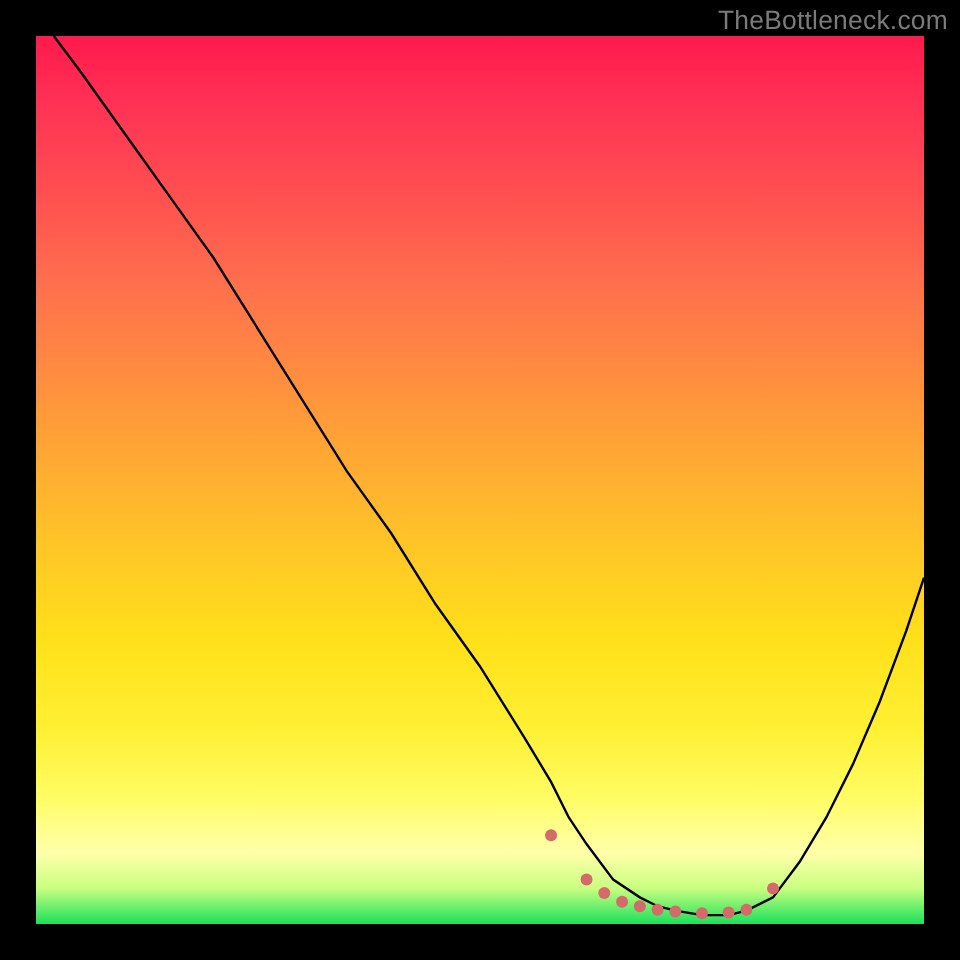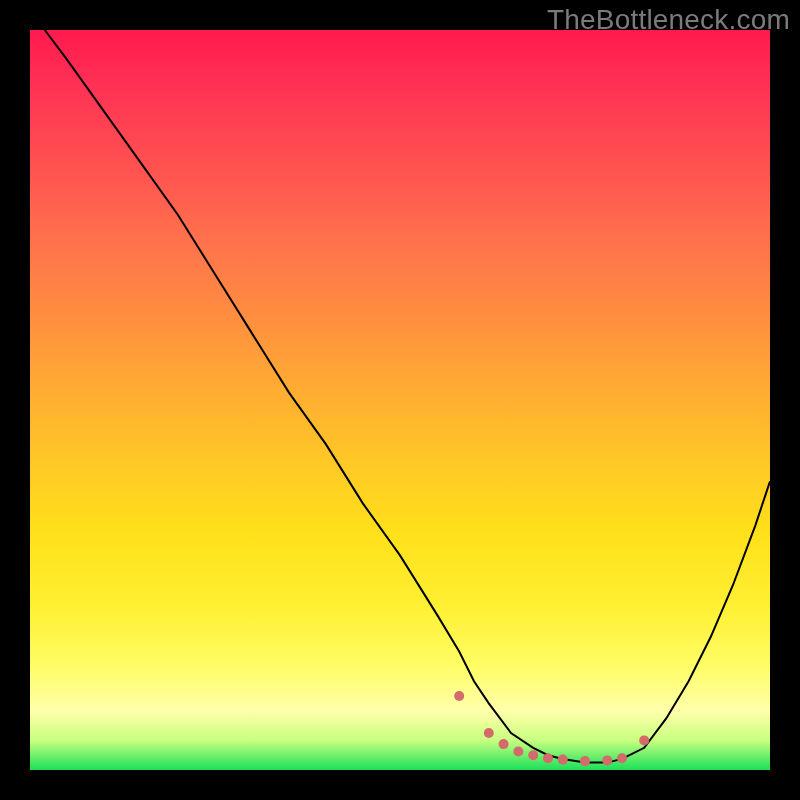--- a/index.html
+++ b/index.html
@@ -36,21 +36,21 @@
       #fffd66 86%,
       #ffffaa 92%,
       #c8ff80 96%,
       #1be05a 100%);
   }
   .watermark {
     position: absolute;
     top: 4px;
     right: 10px;
     color: #7b7b7b;
-    font-size: 28px;
+    font-size: 22px;
     font-weight: 500;
     letter-spacing: 0.2px;
     z-index: 10;
   }
   svg.curve {
     position: absolute;
     left: 0;
     top: 0;
     width: 740px;
     height: 740px;

